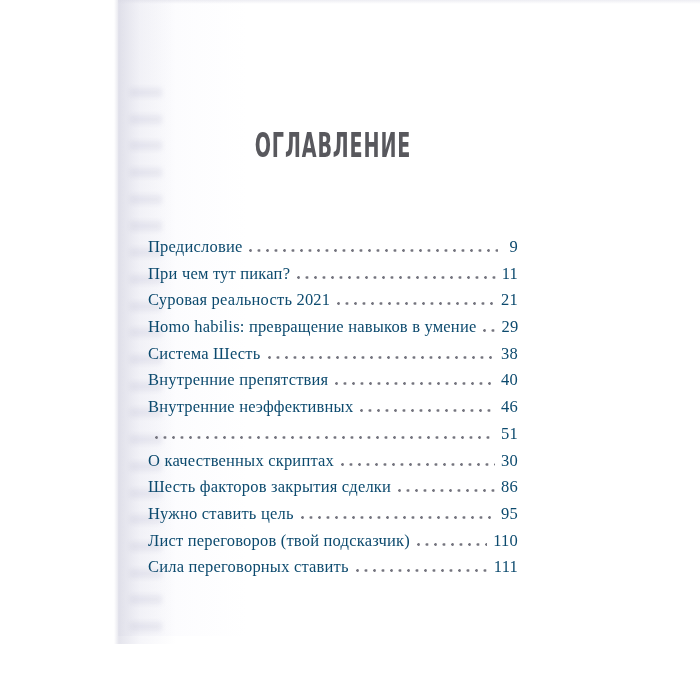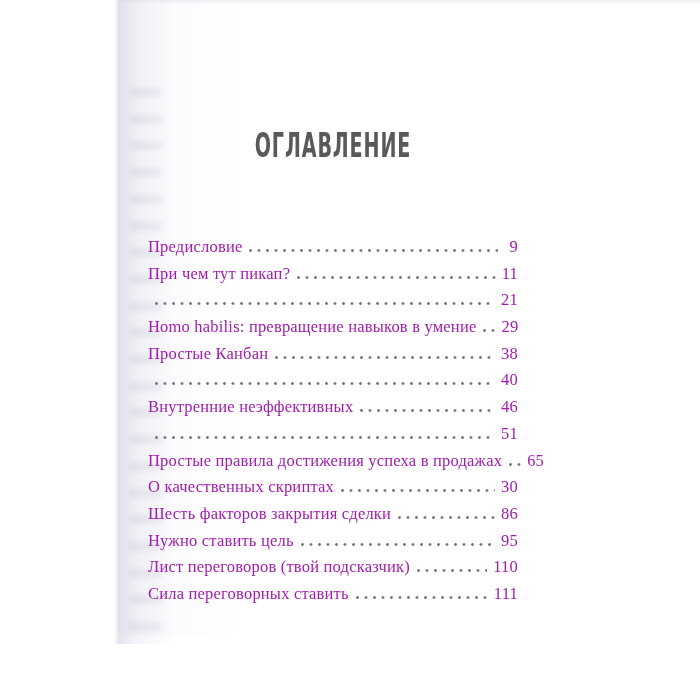--- a/index.html
+++ b/index.html
@@ -67,21 +67,21 @@
     position: absolute;
     left: 148px; top: 237px;
     width: 370px;
   }
   .toc-row {
     display: flex;
     align-items: baseline;
     height: 26.7px;
     font-size: 16.5px;
     letter-spacing: 0.2px;
-    color: #a21caf;
+    color: #0c4a6e;
     white-space: nowrap;
   }
   .toc-label { flex: 0 0 auto; }
   .toc-leader {
     flex: 1 1 auto;
     height: 3px;
     margin: 0 6px 0 7px;
     min-width: 12px;
     background-image: radial-gradient(circle at 1.5px 1.5px, #74747e 1.1px, rgba(0,0,0,0) 1.6px);
     background-size: 8.5px 3px;
@@ -117,58 +117,55 @@
         <span class="toc-page">9</span>
       </div>
 
       <div class="toc-row">
         <span class="toc-label">При чем тут пикап?</span>
         <span class="toc-leader"></span>
         <span class="toc-page">11</span>
       </div>
 
       <div class="toc-row">
+        <span class="toc-label">Суровая реальность 2021</span>
         <span class="toc-leader"></span>
         <span class="toc-page">21</span>
       </div>
 
       <div class="toc-row">
         <span class="toc-label">Homo habilis: превращение навыков в умение</span>
         <span class="toc-leader"></span>
         <span class="toc-page">29</span>
       </div>
 
 
       <div class="toc-row">
-        <span class="toc-label">Простые Канбан</span>
+        <span class="toc-label">Система Шесть</span>
         <span class="toc-leader"></span>
         <span class="toc-page">38</span>
       </div>
 
       <div class="toc-row">
+        <span class="toc-label">Внутренние препятствия</span>
         <span class="toc-leader"></span>
         <span class="toc-page">40</span>
       </div>
 
       <div class="toc-row">
         <span class="toc-label">Внутренние неэффективных</span>
         <span class="toc-leader"></span>
         <span class="toc-page">46</span>
       </div>
 
       <div class="toc-row">
         <span class="toc-leader"></span>
         <span class="toc-page">51</span>
       </div>
 
-      <div class="toc-row">
-        <span class="toc-label">Простые правила достижения успеха в продажах</span>
-        <span class="toc-leader"></span>
-        <span class="toc-page">65</span>
-      </div>
 
       <div class="toc-row">
         <span class="toc-label">О качественных скриптах</span>
         <span class="toc-leader"></span>
         <span class="toc-page">30</span>
       </div>
 
       <div class="toc-row">
         <span class="toc-label">Шесть факторов закрытия сделки</span>
         <span class="toc-leader"></span>

